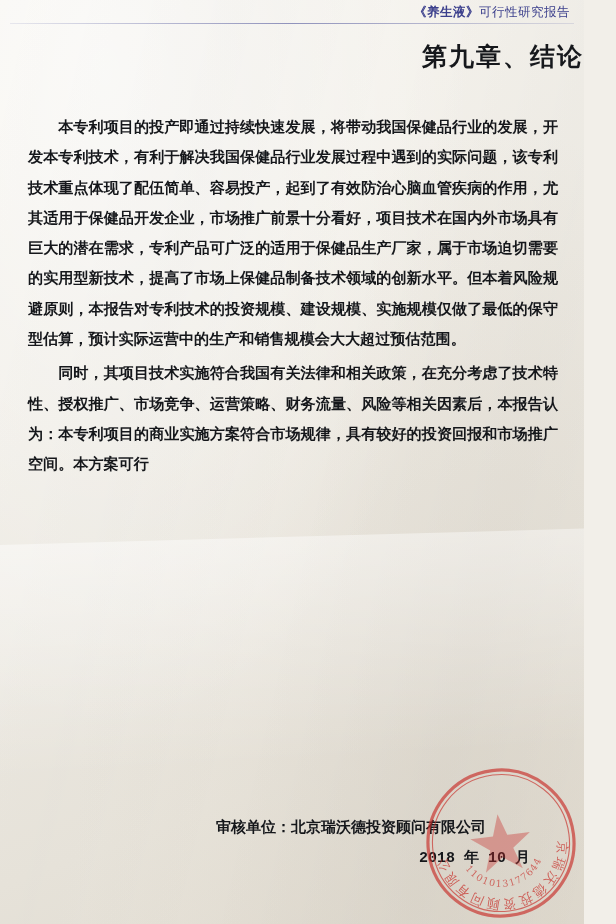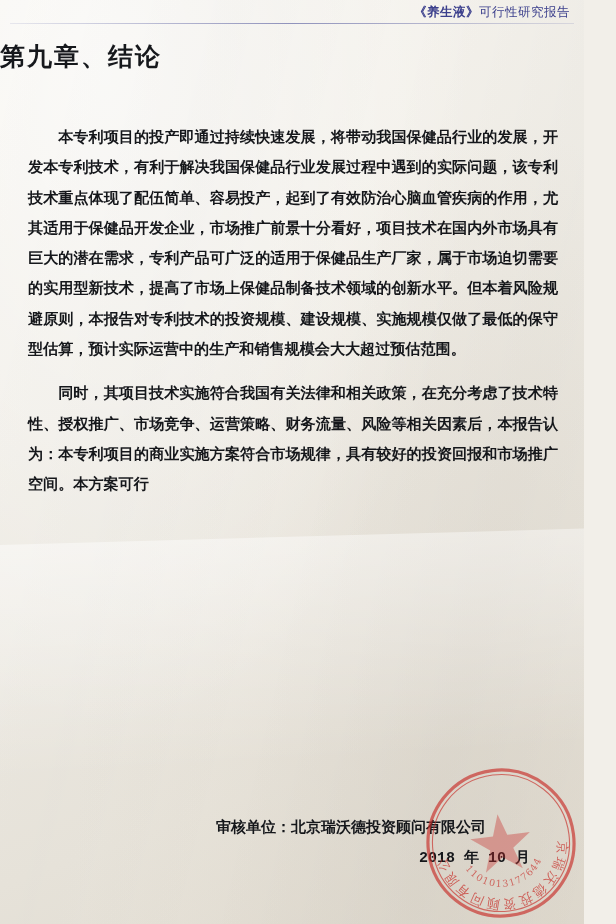--- a/index.html
+++ b/index.html
@@ -64,21 +64,21 @@
     top: 23px;
     height: 1px;
     background: linear-gradient(90deg, rgba(120,125,180,0.15), rgba(90,95,160,0.65), rgba(120,125,180,0.2));
   }
 
   .chapter-title {
     position: absolute;
     top: 40px;
     left: 0;
     width: 100%;
-    text-align: left;
+    text-align: right;
     font-family: "DejaVu Serif", serif;
     font-weight: bold;
     font-size: 25px;
     letter-spacing: 2px;
     color: #16181c;
   }
 
   .body-text {
     position: absolute;
     left: 28px;
@@ -86,21 +86,21 @@
     top: 108px;
     font-family: "DejaVu Sans", sans-serif;
     font-size: 15.1px;
     line-height: 30.3px;
     color: #15171b;
     text-align: justify;
     text-justify: inter-character;
     font-weight: bold;
   }
   .body-text p {
-    margin: 14px 0 1px 0;
+    margin: 4px 0 1px 0;
     text-indent: 2em;
   }
   .body-text p.nolast { margin-bottom: 0; }
   .emph-final { font-weight: bold; }
 
   .signoff {
     position: absolute;
     right: 28px;
     top: 812px;
     width: 340px;

